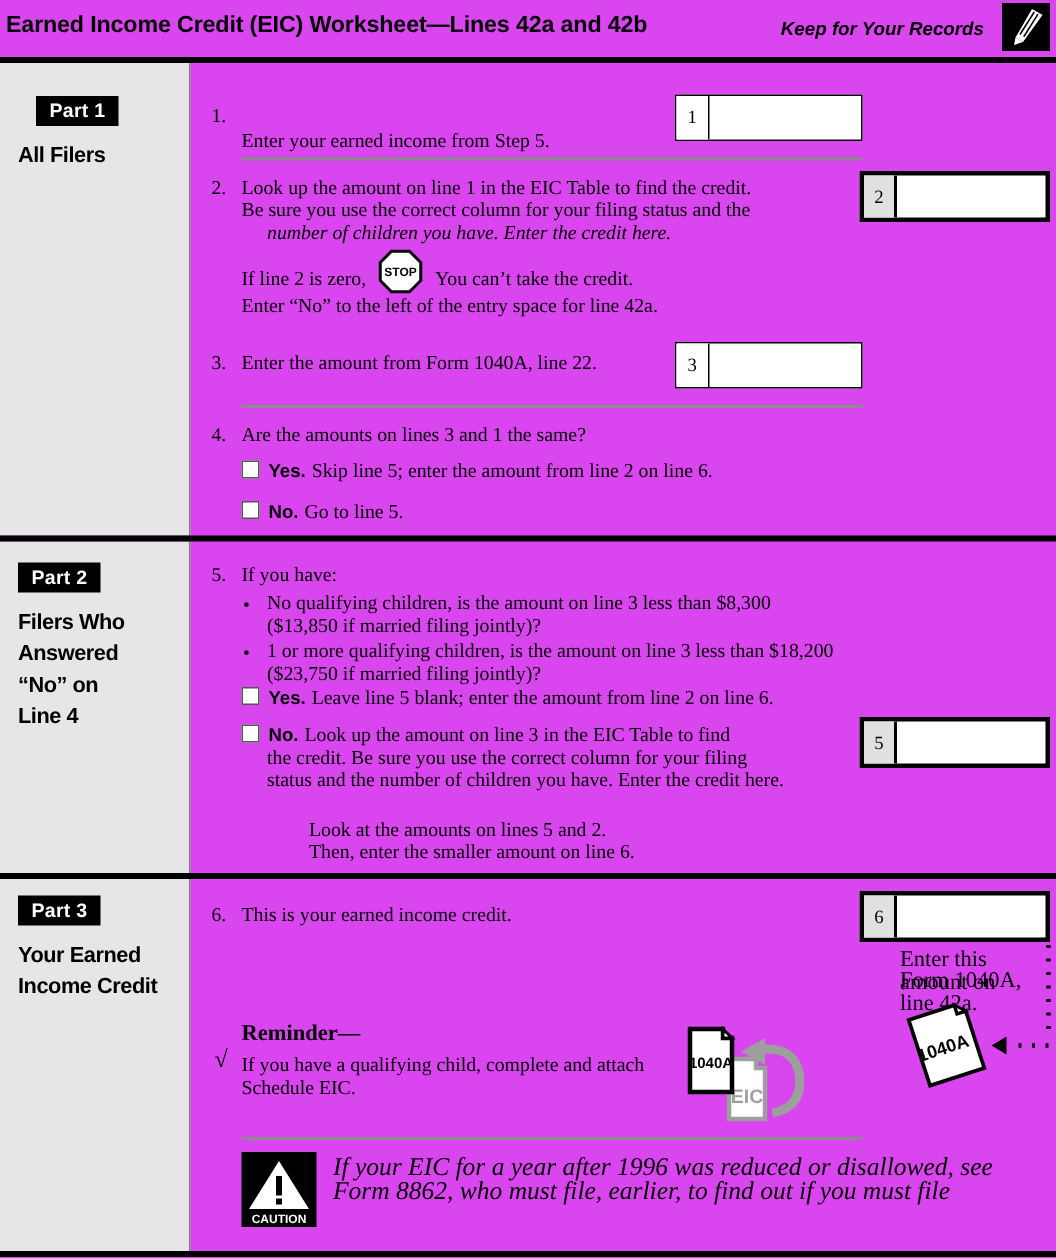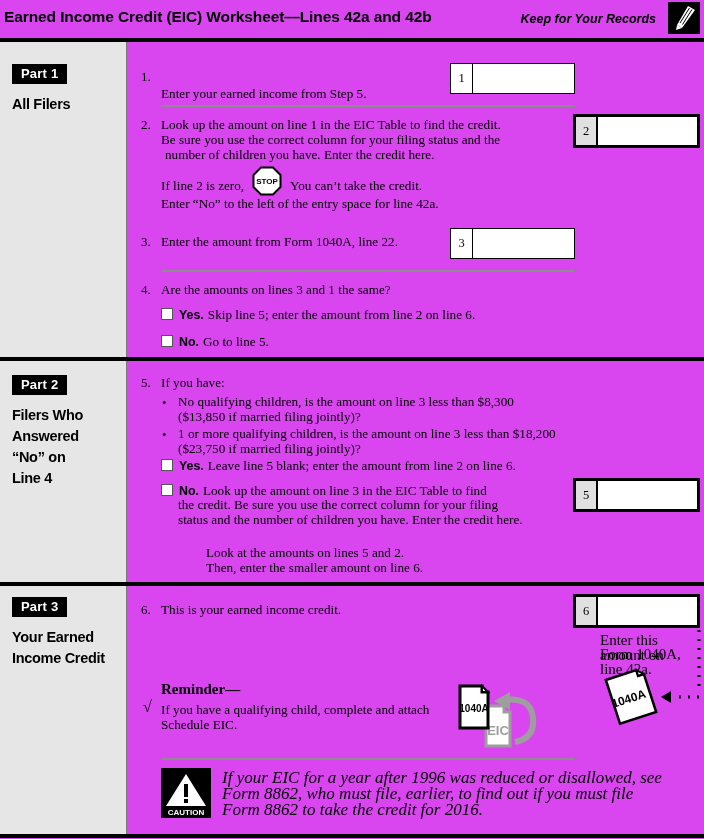--- a/index.html
+++ b/index.html
@@ -223,21 +223,21 @@
         <polygon points="20,4 27,8 14,26 9,23" fill="#fff"></polygon>
         <polygon points="9,23 14,26 8,28" fill="#fff"></polygon>
         <line x1="21.5" y1="6" x2="12" y2="21" stroke="#000" stroke-width="1"></line>
         <line x1="24" y1="7.4" x2="14.5" y2="22.5" stroke="#000" stroke-width="1"></line>
       </svg>
     </div>
   </div>
   <div class="rule-thick top"></div>
 
   <div class="sidebar" style="top:42px;height:315px;">
-    <div class="part-badge" style="top:22px;">Part 1</div>
+    <div class="part-badge" style="top:22px;margin-left:12px;">Part 1</div>
     <div class="part-sub" style="top:54px;">All Filers</div>
   </div>
 
   <div class="sidebar" style="top:361px;height:221px;">
     <div class="part-badge" style="top:14px;">Part 2</div>
     <div class="part-sub" style="top:46px;">Filers Who</div>
     <div class="part-sub" style="top:67px;">Answered</div>
     <div class="part-sub" style="top:88px;">“No” on</div>
     <div class="part-sub" style="top:109px;">Line 4</div>
   </div>
@@ -253,21 +253,21 @@
 
   <div class="entry thin" style="left:450px;top:63px;width:125px;height:31px;">
     <div class="lbl">1</div>
     <div class="fill"></div>
   </div>
   <div class="sep" style="left:161px;top:105px;width:414px;"></div>
 
   <div class="num" style="left:141px;top:117px;">2.</div>
   <div class="txt" style="left:161px;top:117px;">Look up the amount on line 1 in the EIC Table to find the credit.</div>
   <div class="txt" style="left:161px;top:132px;">Be sure you use the correct column for your filing status and the</div>
-  <div class="txt" style="left:165px;top:147px;">number of children you have. Enter the credit here.</div>
+  <div class="txt" style="left:178px;top:147px;font-style:italic;">number of children you have. Enter the credit here.</div>
 
   <div class="entry thick" style="left:573px;top:114px;width:127px;height:34px;">
     <div class="lbl">2</div>
     <div class="fill"></div>
   </div>
 
   <div class="txt" style="left:161px;top:178px;">If line 2 is zero,</div>
   <div class="stopsign" style="left:252px;top:166px;">
     <svg width="30" height="30" viewBox="0 0 30 30">
       <polygon points="9,1.5 21,1.5 28.5,9 28.5,21 21,28.5 9,28.5 1.5,21 1.5,9" fill="#fff" stroke="#000" stroke-width="2"></polygon>
@@ -396,17 +396,16 @@
     <svg width="50" height="50" viewBox="0 0 50 50">
       <polygon points="25,6 45,38 5,38" fill="#fff"></polygon>
       <rect x="23" y="16" width="4" height="13" fill="#000"></rect>
       <rect x="23" y="31" width="4" height="4" fill="#000"></rect>
       <text x="25" y="47" text-anchor="middle" font-family="Liberation Sans, sans-serif" font-size="8" font-weight="bold" fill="#fff">CAUTION</text>
     </svg>
   </div>
 
   <div class="caution-text" style="left:222px;top:770px;">If your EIC for a year after 1996 was reduced or disallowed, see</div>
   <div class="caution-text" style="left:222px;top:786px;">Form 8862, who must file, earlier, to find out if you must file</div>
-  <div class="caution-text" style="left:222px;top:802px;">Form 8862 to take the credit for 2016.</div>
 
   <div class="rule-thick" style="top:834px;"></div>
 
 </div>
 
 </body></html>

